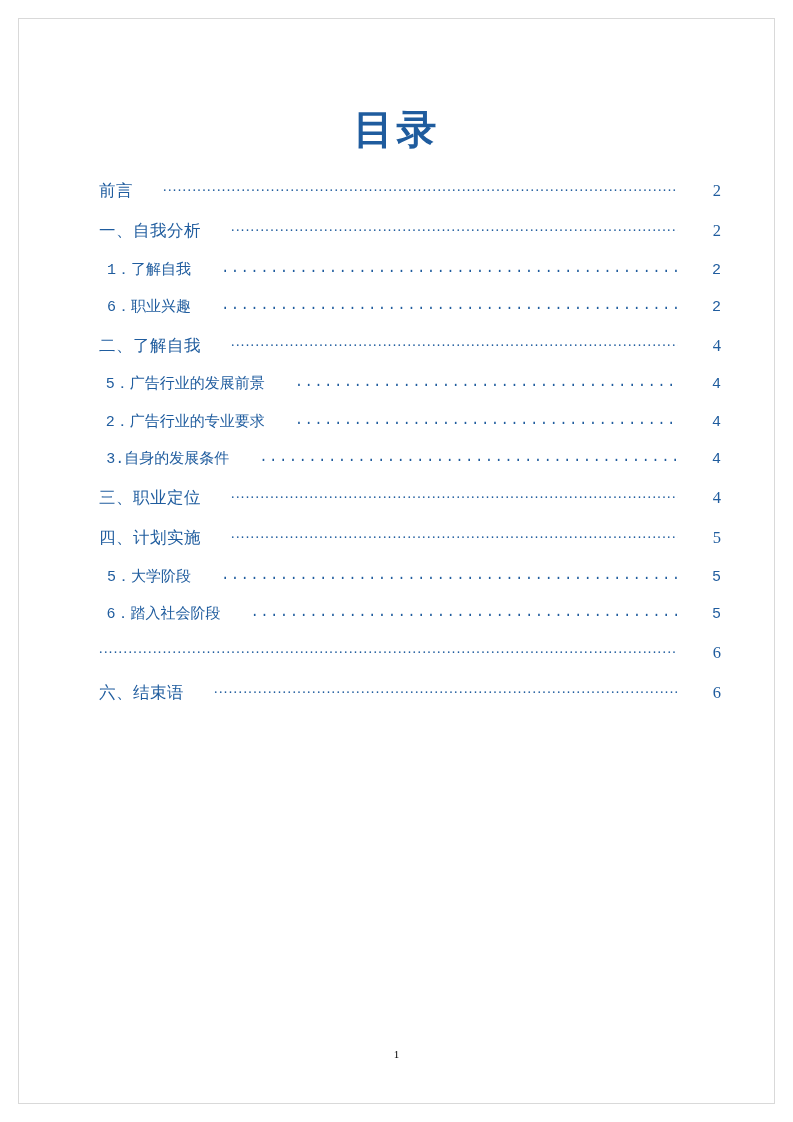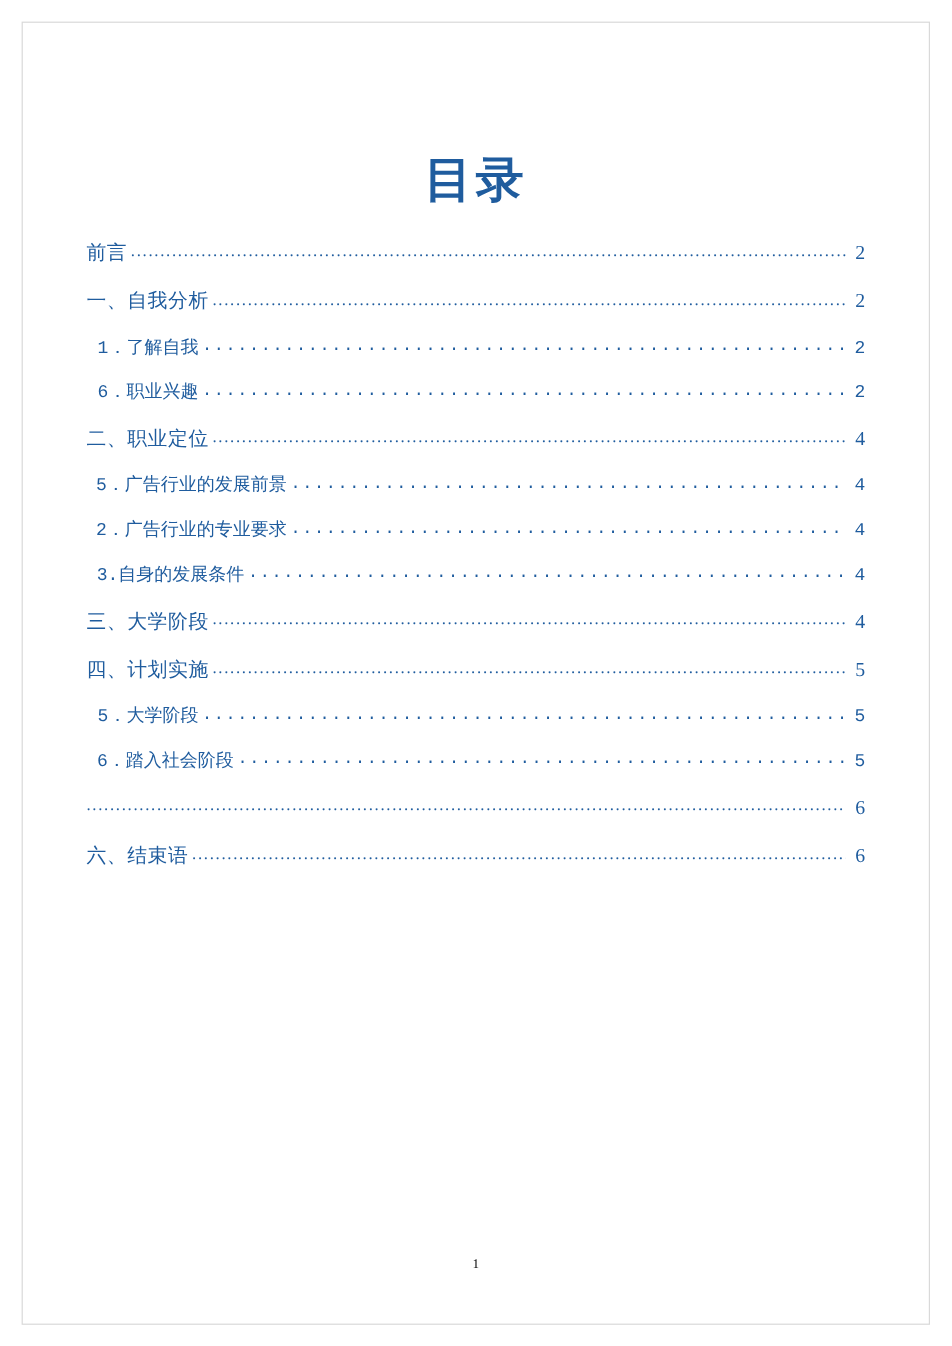--- a/index.html
+++ b/index.html
@@ -27,46 +27,47 @@
     left: 18px;
     top: 18px;
     right: 18px;
     bottom: 18px;
     border: 1px solid #d9d9d9;
     pointer-events: none;
   }
   .content {
     position: absolute;
     left: 72px;
-    top: 126px;
+    top: 106px;
     width: 649px;
   }
   .toc-title {
     text-align: center;
     color: #1F5C9E;
     font-family: "Liberation Serif", "DejaVu Serif", serif;
     font-size: 40px;
     font-weight: bold;
     letter-spacing: 3px;
     margin: 0 0 26px 0;
     line-height: 1.2;
   }
   .toc-list {
     margin: 0;
     padding: 0;
     list-style: none;
   }
   .toc-entry {
     display: flex;
-    align-items: flex-end;
+    align-items: flex-start;
     color: #1F5C9E;
     font-size: 16.5px;
     line-height: 1.35;
     margin: 0 0 18px 0;
     white-space: nowrap;
+    gap: 27px;
   }
   .toc-entry.level2 {
     font-size: 15px;
     margin-bottom: 17px;
     font-family: Liberation Mono, monospace;
   }
   .toc-entry.level1 .toc-text {
     letter-spacing: 0.5px;
   }
   .toc-indent {
@@ -135,21 +136,21 @@
           <span class="toc-page">2</span>
         </li>
         <li class="toc-entry level2">
           <span class="toc-indent"></span>
           <span class="toc-text">6．职业兴趣</span>
           <span class="toc-dots">........................................................................................................................................................................................................</span>
           <span class="toc-page">2</span>
         </li>
         <li class="toc-entry level1">
           <span class="toc-indent"></span>
-          <span class="toc-text">二、职业定位</span>
+          <span class="toc-text">二、了解自我</span>
           <span class="toc-dots">........................................................................................................................................................................................................</span>
           <span class="toc-page">4</span>
         </li>
         <li class="toc-entry level2">
           <span class="toc-indent"></span>
           <span class="toc-text">5．广告行业的发展前景</span>
           <span class="toc-dots">........................................................................................................................................................................................................</span>
           <span class="toc-page">4</span>
         </li>
         <li class="toc-entry level2">
@@ -159,21 +160,21 @@
           <span class="toc-page">4</span>
         </li>
         <li class="toc-entry level2">
           <span class="toc-indent"></span>
           <span class="toc-text">3.自身的发展条件</span>
           <span class="toc-dots">........................................................................................................................................................................................................</span>
           <span class="toc-page">4</span>
         </li>
         <li class="toc-entry level1">
           <span class="toc-indent"></span>
-          <span class="toc-text">三、大学阶段</span>
+          <span class="toc-text">三、职业定位</span>
           <span class="toc-dots">........................................................................................................................................................................................................</span>
           <span class="toc-page">4</span>
         </li>
         <li class="toc-entry level1">
           <span class="toc-indent"></span>
           <span class="toc-text">四、计划实施</span>
           <span class="toc-dots">........................................................................................................................................................................................................</span>
           <span class="toc-page">5</span>
         </li>
         <li class="toc-entry level2">

